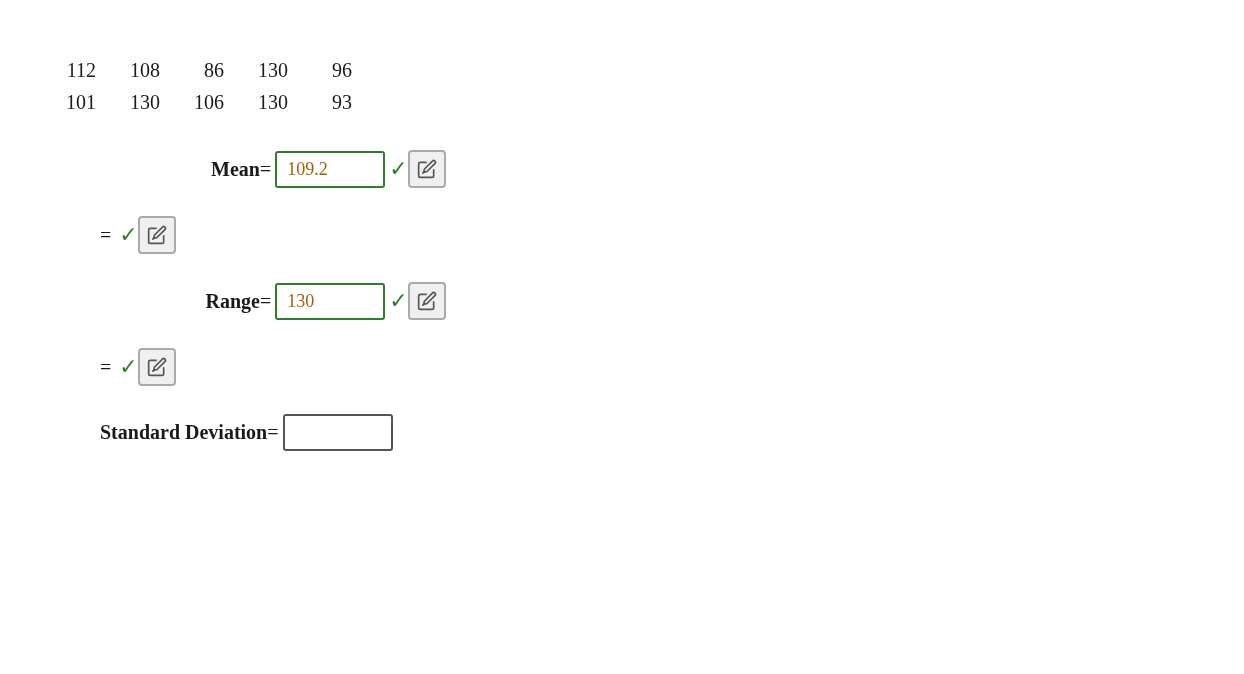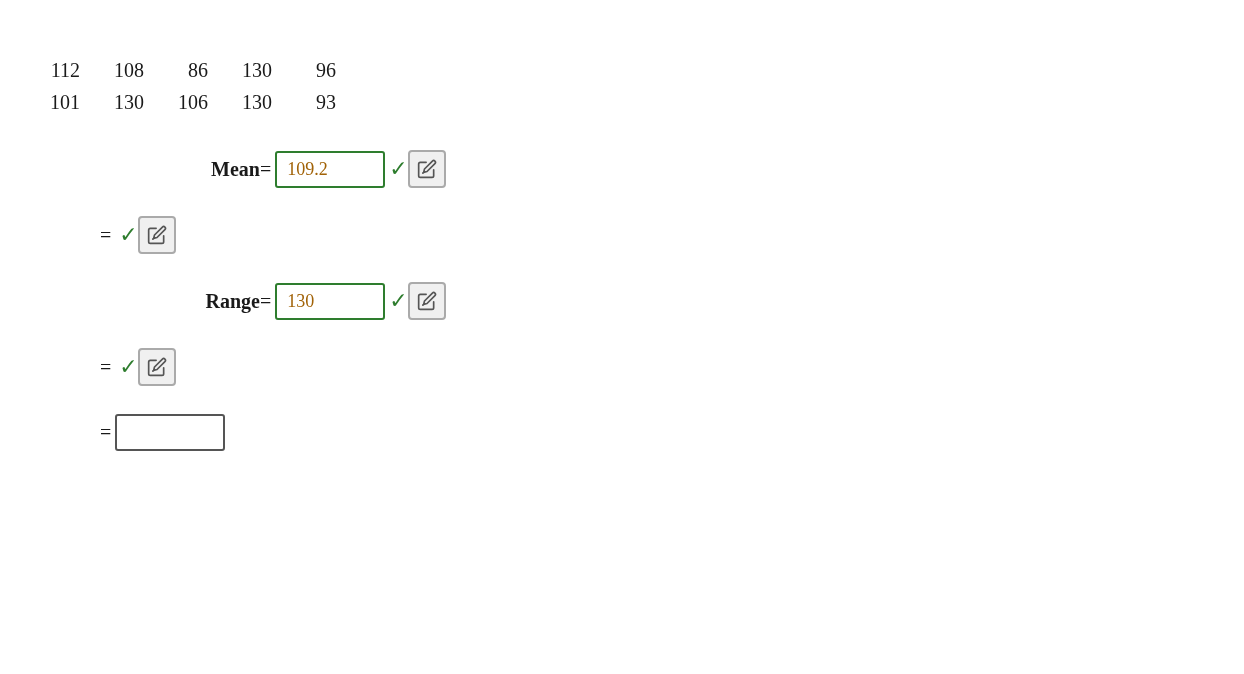--- a/index.html
+++ b/index.html
@@ -27,21 +27,21 @@
 
     .data-set {
       font-size: 20px;
       margin-bottom: 32px;
       line-height: 1.6;
     }
 
     .data-row {
       display: flex;
       gap: 28px;
-      margin-left: 4px;
+      margin-left: 20px;
     }
 
     .data-value {
       min-width: 36px;
       text-align: right;
     }
 
     .stats-section {
       margin-left: 60px;
       display: flex;
@@ -175,16 +175,17 @@
       <span class="check-icon">✓</span>
       <button class="edit-icon-btn" title="Edit answer">
         <svg class="pencil-svg" viewBox="0 0 24 24" fill="none" stroke="#555" stroke-width="2" stroke-linecap="round" stroke-linejoin="round">
         <path d="M11 4H4a2 2 0 0 0-2 2v14a2 2 0 0 0 2 2h14a2 2 0 0 0 2-2v-7"></path>
         <path d="M18.5 2.5a2.121 2.121 0 0 1 3 3L12 15l-4 1 1-4 9.5-9.5z"></path>
         <line x1="7" y1="17" x2="9" y2="15"></line>
       </svg>
       </button>
     </div>
     <div class="stat-row">
+      <span class="stat-label">Standard Deviation</span>
       <span class="equals"> = </span>
       <input type="text" class="stat-input empty" style="">
     </div>
   </div>
 
 </body></html>

